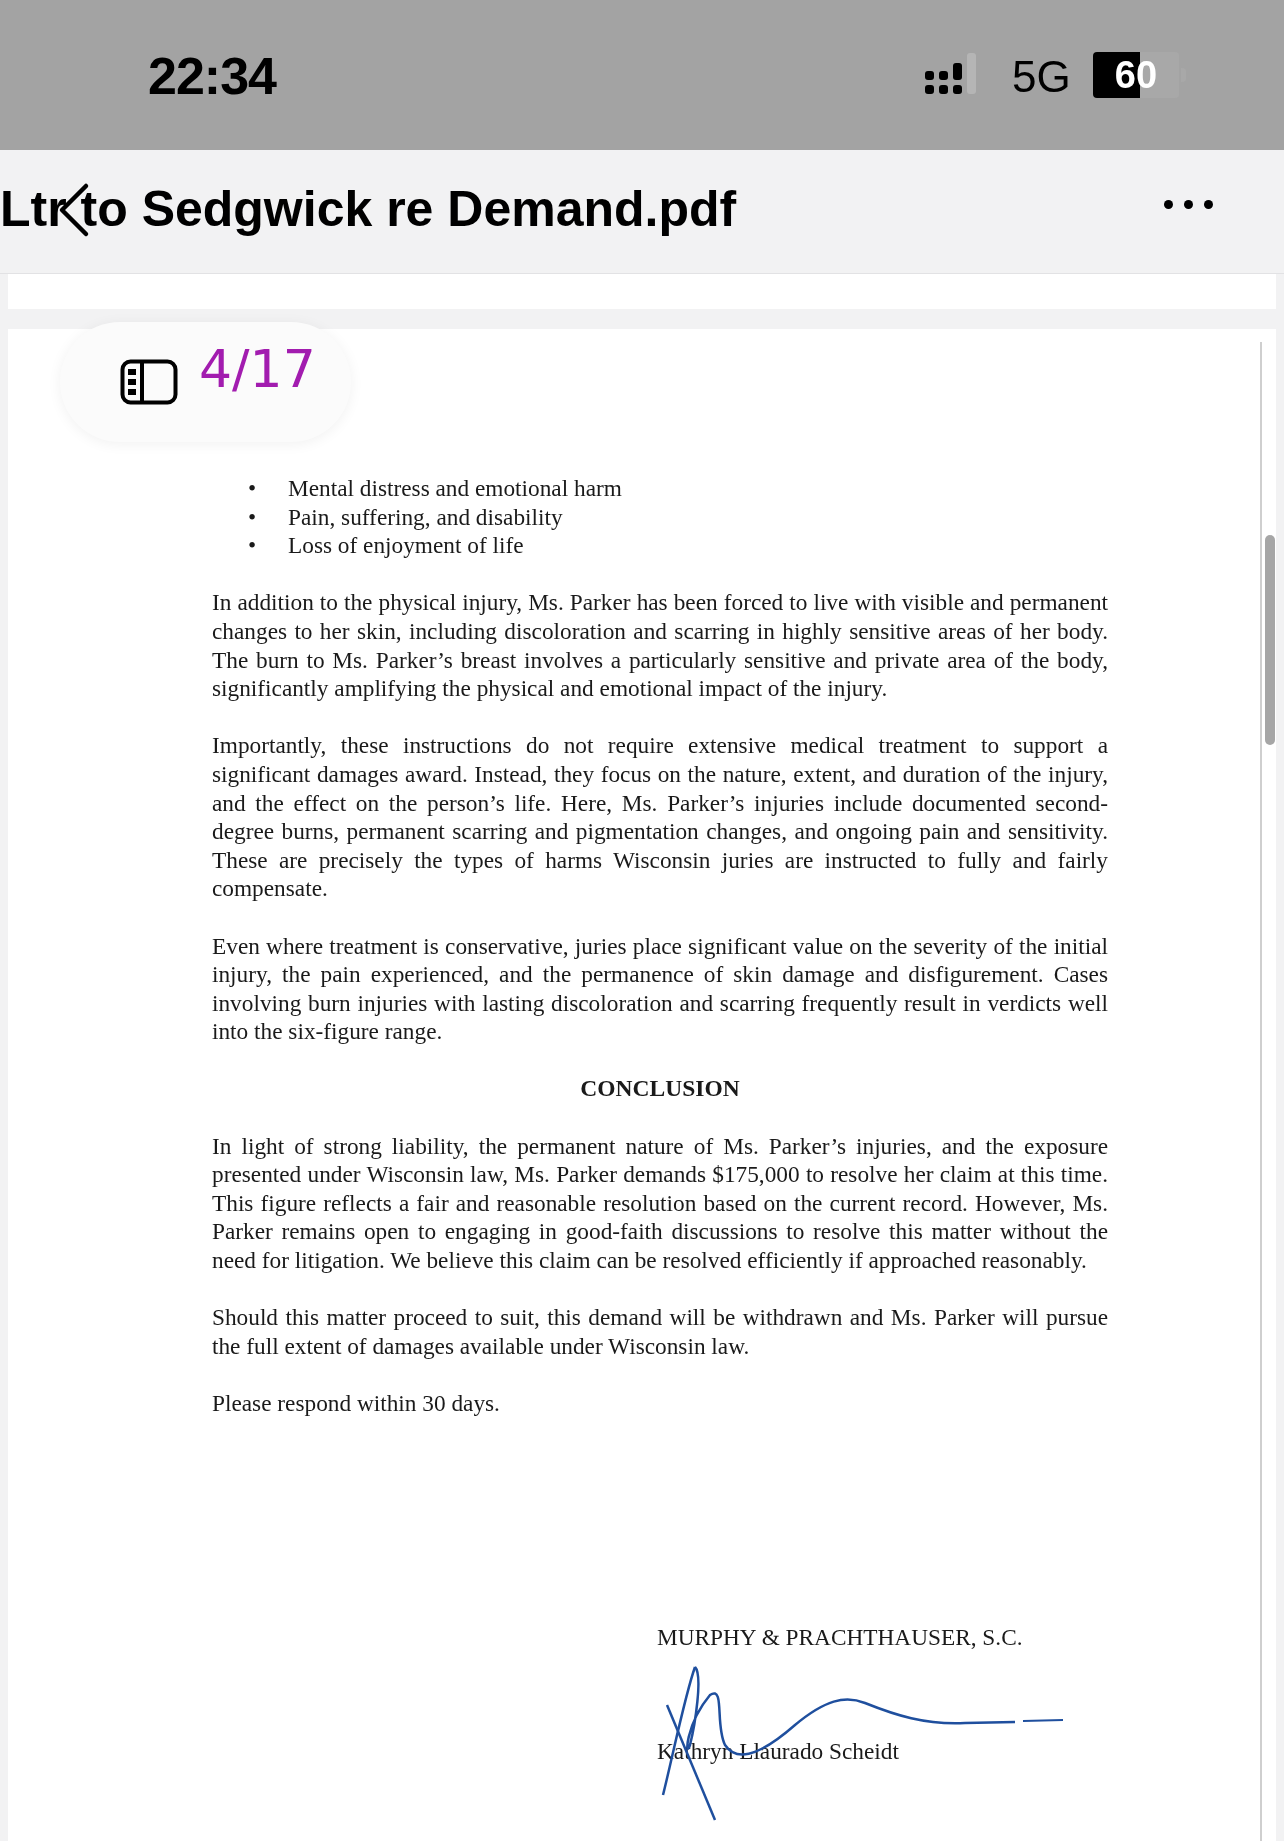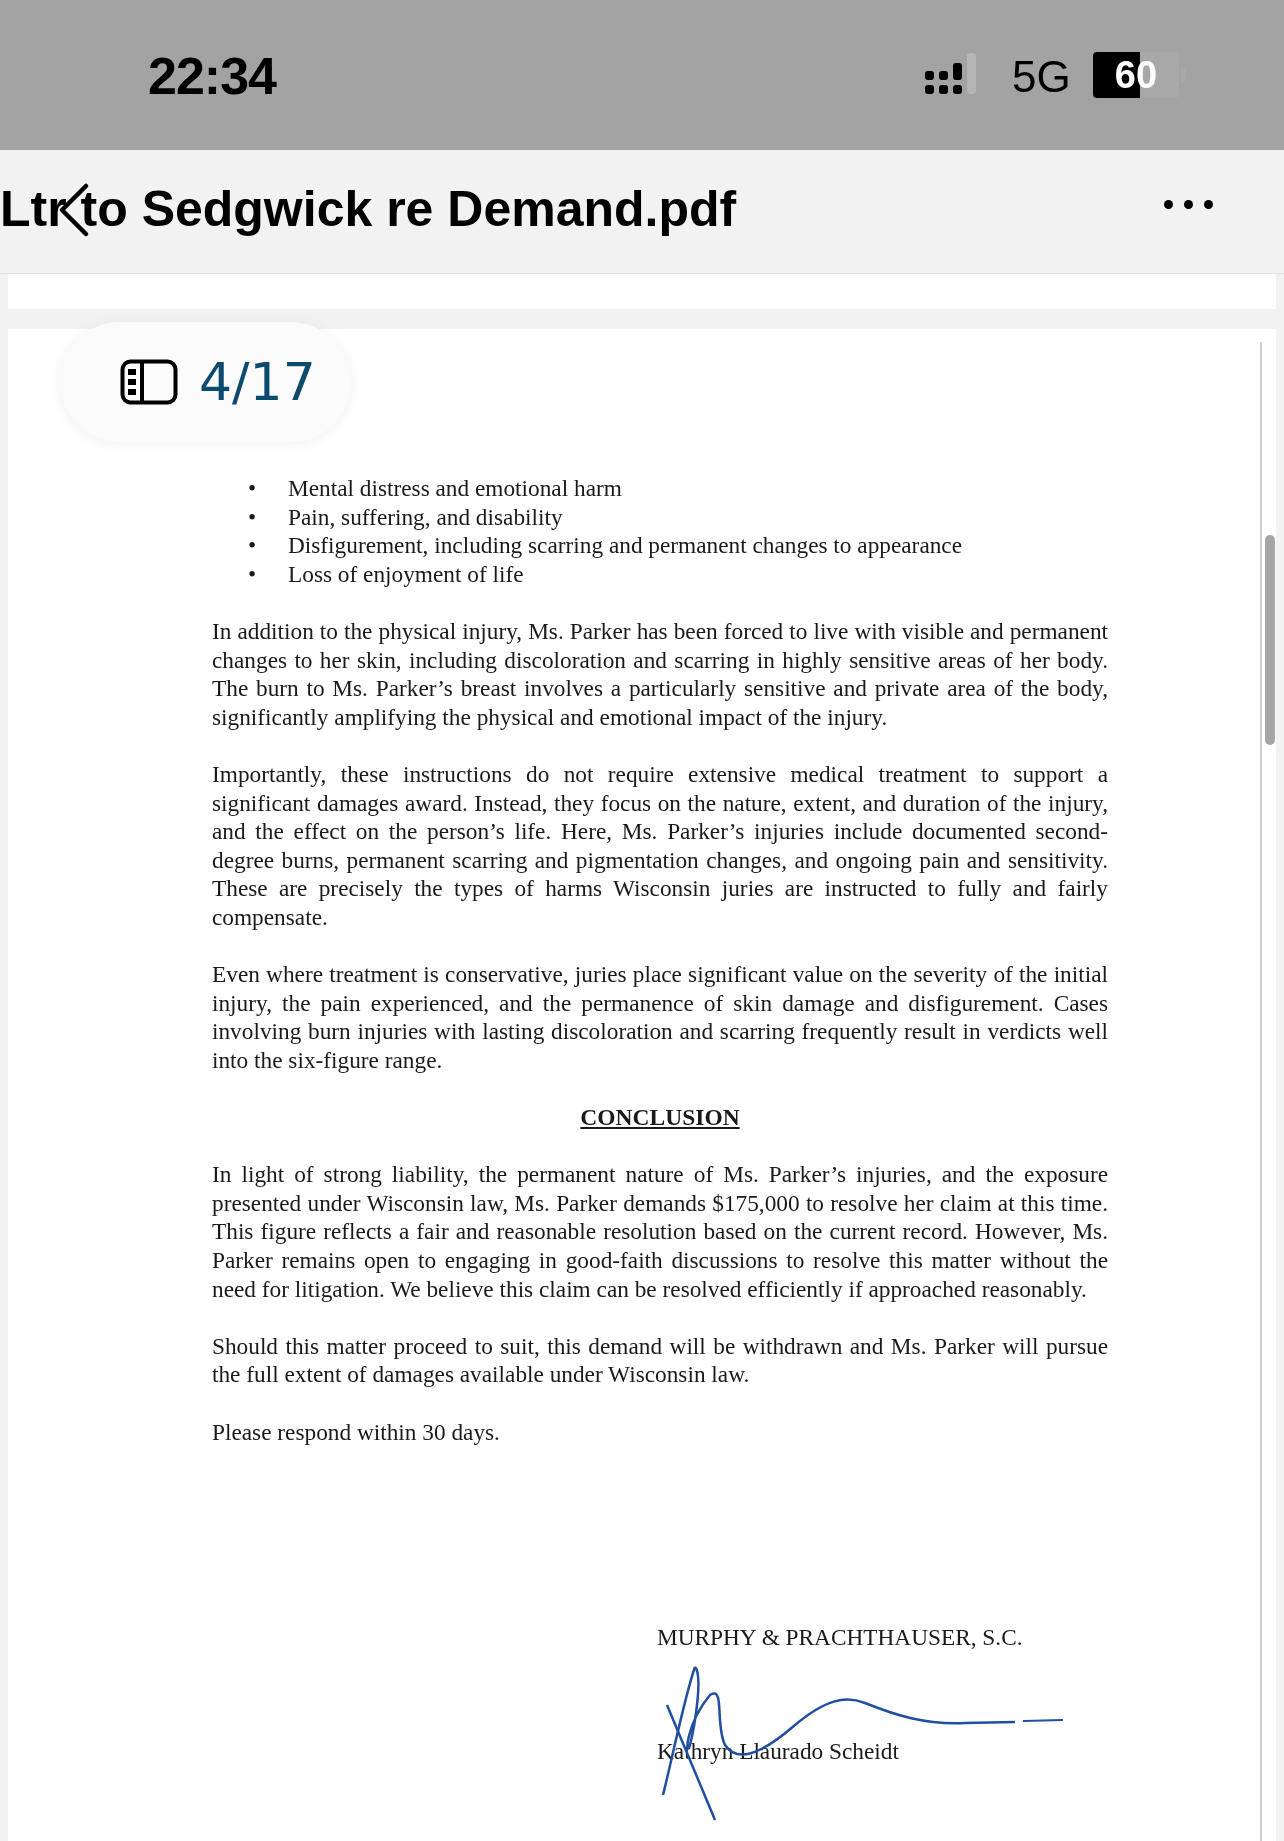--- a/index.html
+++ b/index.html
@@ -16,27 +16,27 @@
   .back { position:absolute; left:52px; top:30px; width:50px; height:60px; }
   .title { position:absolute; left:0; right:0; top:30px; text-align:left; font-size:50px; font-weight:bold; color:#000; }
   .more { position:absolute; left:1160px; top:38px; width:60px; height:30px; }
   .more span { position:absolute; top:12px; width:9px; height:9px; border-radius:50%; background:#000; }
   .prevpage { position:absolute; left:8px; top:274px; width:1268px; height:35px; background:#fff; }
   .page { position:absolute; left:8px; top:329px; width:1268px; height:1512px; background:#fff; }
   .page-edge { position:absolute; left:1260px; top:342px; width:2px; height:1499px; background:#cfcfcf; }
   .scrollbar { position:absolute; left:1265px; top:535px; width:10px; height:210px; border-radius:5px; background:#a6a6a6; }
   .pill { position:absolute; left:60px; top:322px; width:291px; height:120px; border-radius:60px; background:#fbfbfb; box-shadow:0 2px 14px rgba(0,0,0,0.06); }
   .pill-icon { position:absolute; left:60px; top:37px; width:58px; height:46px; }
-  .pill-text { position:absolute; left:139px; top:30px; font-size:52px; color:#0c4a6e; font-family:"DejaVu Sans", sans-serif; }
+  .pill-text { position:absolute; left:139px; top:17px; font-size:52px; color:#a21caf; font-family:"DejaVu Sans", sans-serif; }
   .doc { position:absolute; left:212px; top:474px; width:896px; font-family:"Liberation Serif", serif; font-size:23.3px; line-height:28.6px; color:#1a1a1a; }
   .doc p { margin:0 0 28.6px 0; text-align:justify; }
   .doc ul { margin:0 0 28.6px 0; padding:0 0 0 76px; list-style:none; }
   .doc li { position:relative; }
   .doc li::before { content:"•"; position:absolute; left:-40px; }
-  .doc h2 { margin:0 0 28.6px 0; font-size:23.5px; font-weight:bold; text-align:center; text-decoration:underline; }
+  .doc h2 { margin:0 0 28.6px 0; font-size:23.5px; font-weight:bold; text-align:center; }
   .last { margin-bottom:28px !important; }
   .closing { position:absolute; left:657px; top:1623px; font-family:"Liberation Serif", serif; font-size:23.3px; line-height:28.6px; color:#1a1a1a; }
   .closing div { margin-bottom:28.6px; }
   .sig { position:absolute; left:655px; top:1665px; width:420px; height:170px; }
 </style>
 </head>
 <body>
 
 <div class="statusbar">
   <div class="time">22:34</div>
@@ -82,21 +82,20 @@
     <rect x="8" y="20" width="8" height="6" fill="#000"></rect>
     <rect x="8" y="30" width="8" height="6" fill="#000"></rect>
   </svg>
   <div class="pill-text">4/17</div>
 </div>
 
 <div class="doc">
   <ul>
     <li>Mental distress and emotional harm</li>
     <li>Pain, suffering, and disability</li>
-    <li>Disfigurement, including scarring and permanent changes to appearance</li>
     <li>Loss of enjoyment of life</li>
   </ul>
   <p>In addition to the physical injury, Ms. Parker has been forced to live with visible and permanent changes to her skin, including discoloration and scarring in highly sensitive areas of her body. The burn to Ms. Parker’s breast involves a particularly sensitive and private area of the body, significantly amplifying the physical and emotional impact of the injury.</p>
   <p>Importantly, these instructions do not require extensive medical treatment to support a significant damages award. Instead, they focus on the nature, extent, and duration of the injury, and the effect on the person’s life. Here, Ms. Parker’s injuries include documented second-degree burns, permanent scarring and pigmentation changes, and ongoing pain and sensitivity. These are precisely the types of harms Wisconsin juries are instructed to fully and fairly compensate.</p>
   <p>Even where treatment is conservative, juries place significant value on the severity of the initial injury, the pain experienced, and the permanence of skin damage and disfigurement. Cases involving burn injuries with lasting discoloration and scarring frequently result in verdicts well into the six-figure range.</p>
   <h2>CONCLUSION</h2>
   <p>In light of strong liability, the permanent nature of Ms. Parker’s injuries, and the exposure presented under Wisconsin law, Ms. Parker demands $175,000 to resolve her claim at this time. This figure reflects a fair and reasonable resolution based on the current record. However, Ms. Parker remains open to engaging in good-faith discussions to resolve this matter without the need for litigation. We believe this claim can be resolved efficiently if approached reasonably.</p>
   <p>Should this matter proceed to suit, this demand will be withdrawn and Ms. Parker will pursue the full extent of damages available under Wisconsin law.</p>
   <p class="last">Please respond within 30 days.</p>
 </div>

